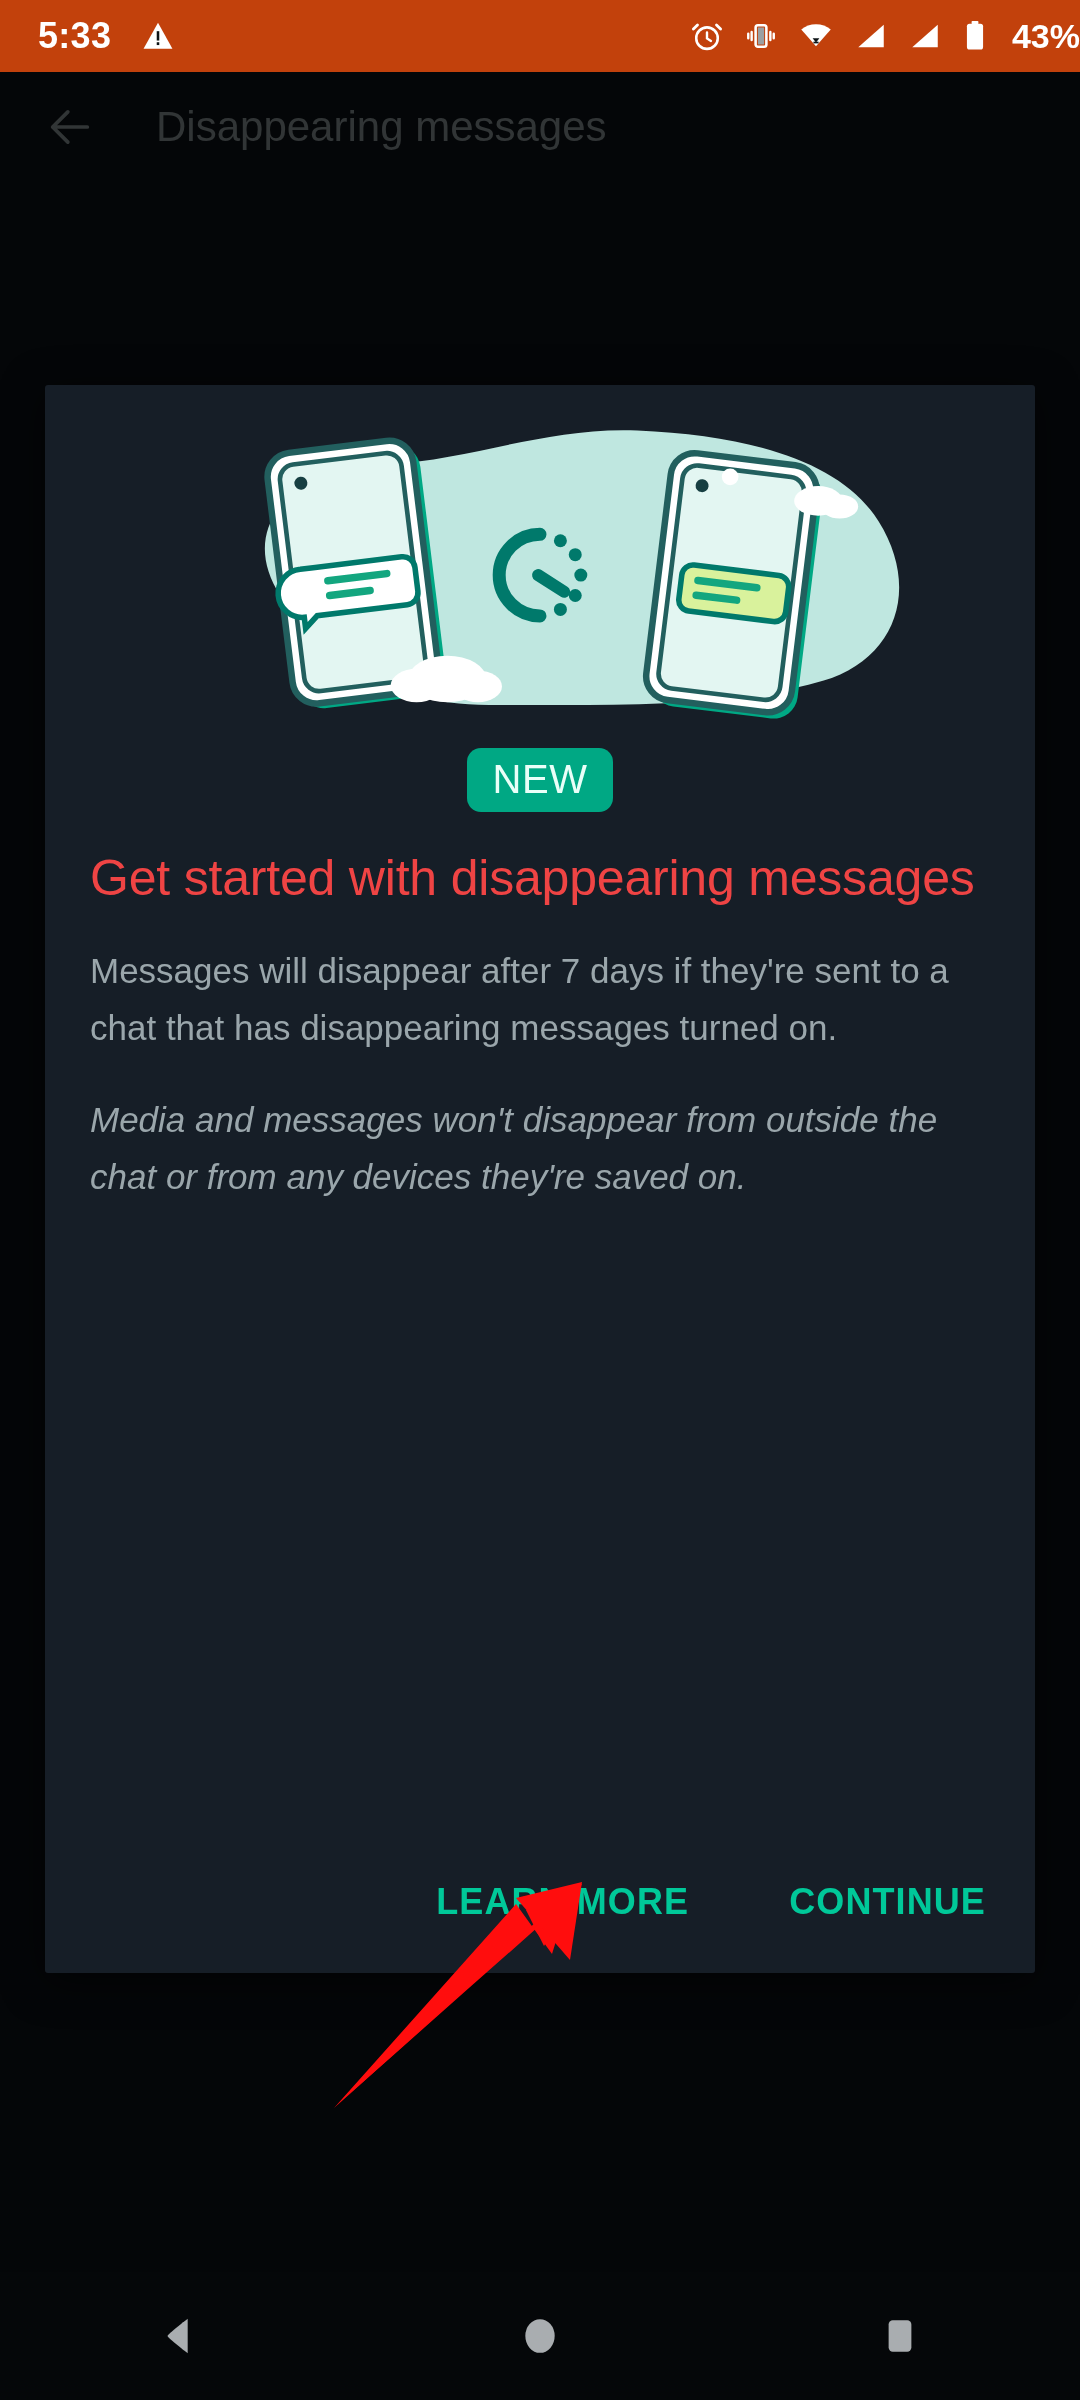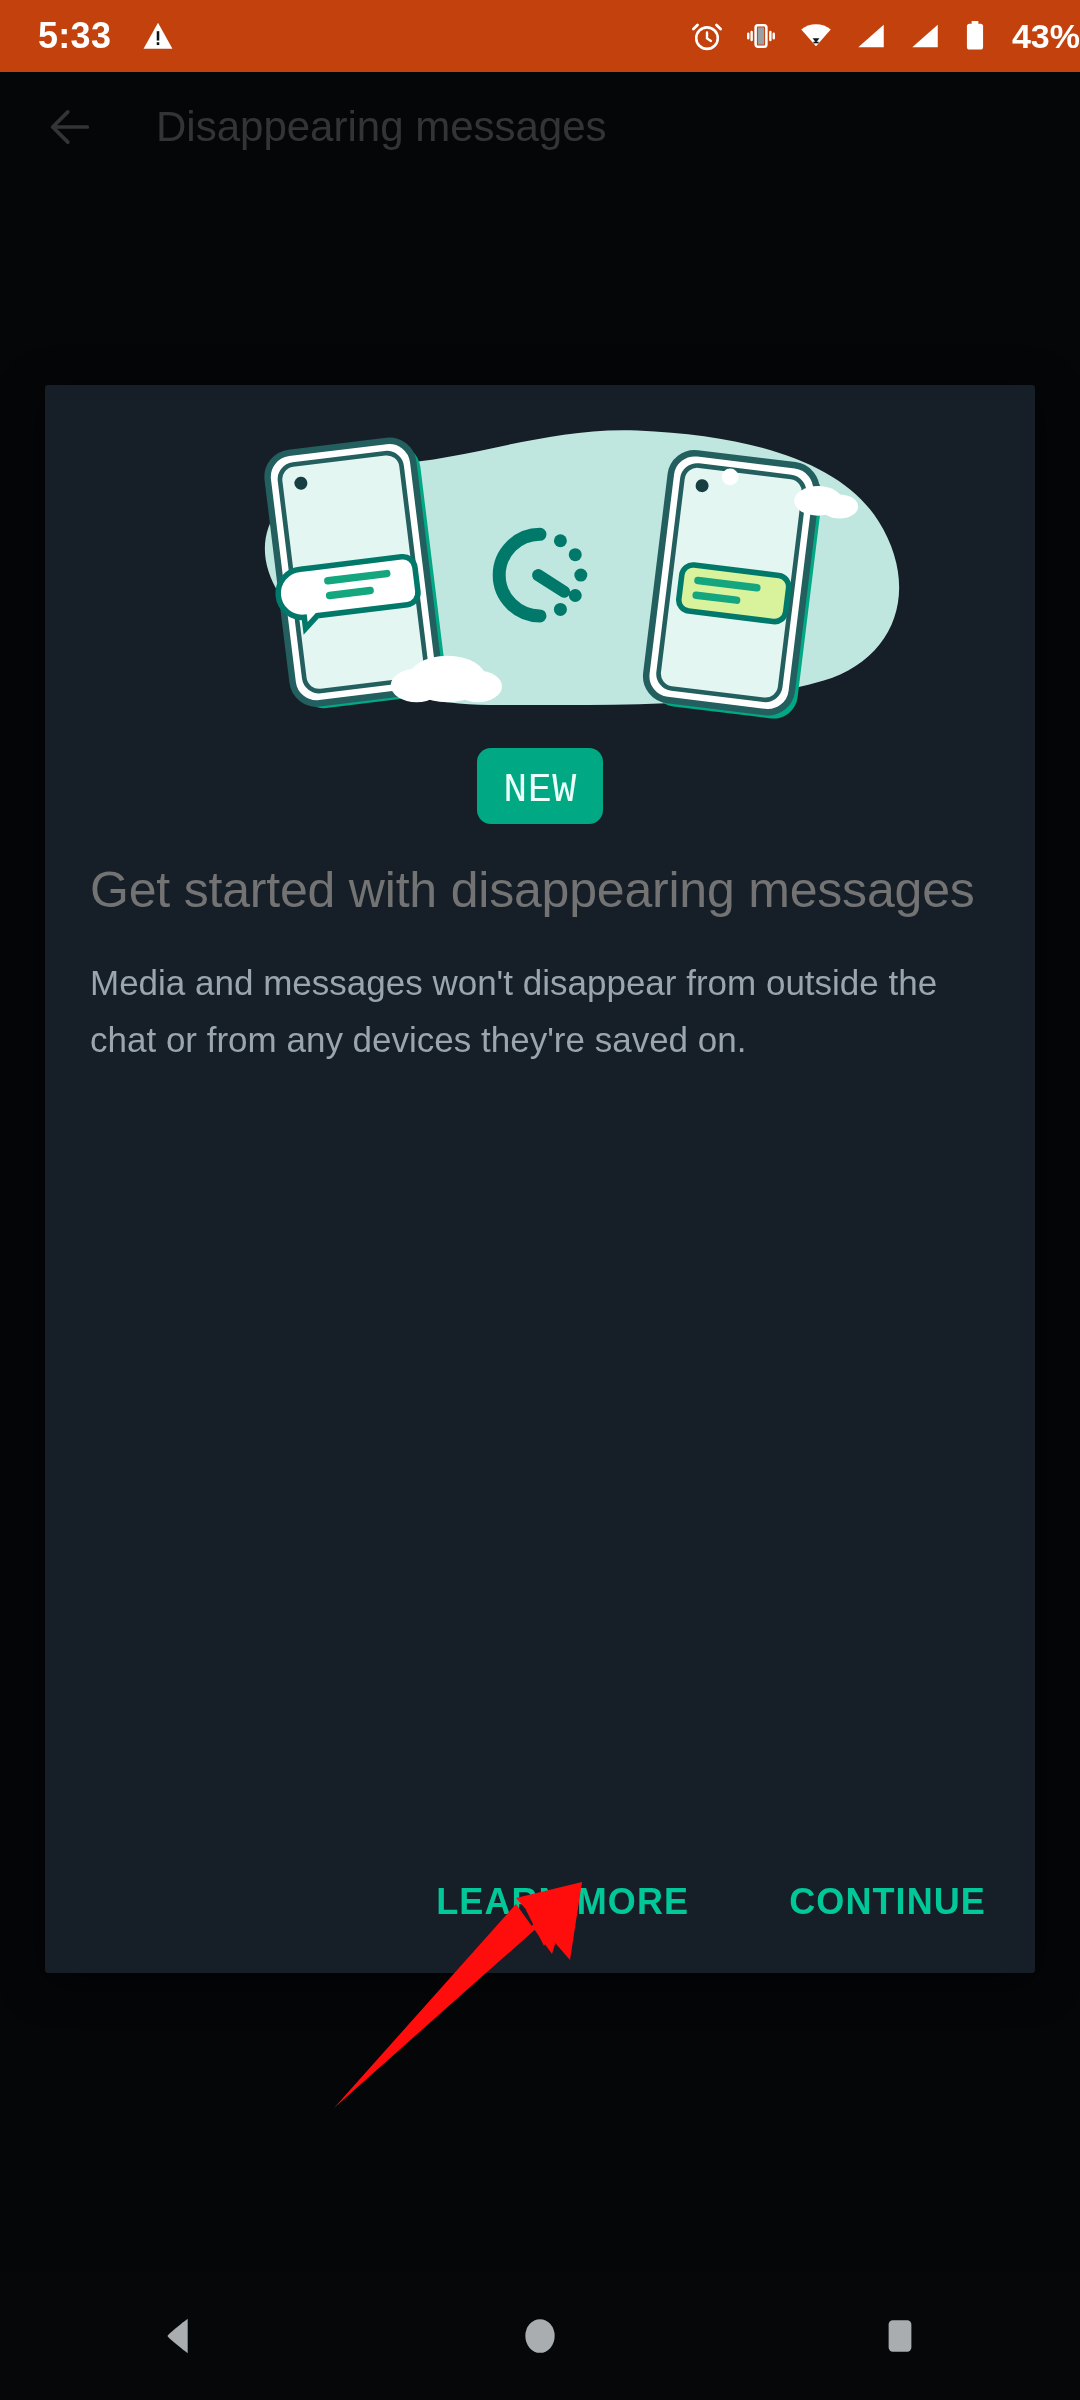--- a/index.html
+++ b/index.html
@@ -63,28 +63,27 @@
   }
 
   
   #illo-wrap{ width:100%; height:345px; padding-top:25px; }
   #illo-wrap svg{ display:block; width:100%; height:100%; }
 
   
   #badge-row{ display:flex; justify-content:center; margin-top:18px; }
   #new-badge{
     background:#00a884; color:#e9fff8; font-size:40px; font-weight:400;
-    padding:23px 26px 13px; border-radius:14px; line-height:1;
+    padding:11px 26px 13px; border-radius:14px; line-height:1;
     letter-spacing:.5px;
-    font-family:Liberation Mono, monospace;
   }
 
   
   #heading{
-    margin:38px 45px 0 45px; color:#737373;
+    margin:38px 45px 0 45px; color:#ef4444;
     font-size:50px; font-weight:400; line-height:1.14;
     letter-spacing:-.2px;
   }
 
   
   #body{ margin:36px 45px 0 45px; }
   .para{
     color:#9aa6ab; font-size:35px; line-height:1.62; font-weight:400;
   }
   .para + .para{ margin-top:36px;font-style:italic; }
@@ -248,20 +247,21 @@
       </svg>
     </div>
 
     <div id="badge-row">
       <div id="new-badge">NEW</div>
     </div>
 
     <div id="heading">Get started with disappearing messages</div>
 
     <div id="body">
+      <p class="para">Messages will disappear after 7 days if they're sent to a chat that has disappearing messages turned on.</p>
       <p class="para">Media and messages won't disappear from outside the chat or from any devices they're saved on.</p>
     </div>
 
     <div id="actions">
       <button class="action-btn">LEARN MORE</button>
       <button class="action-btn">CONTINUE</button>
     </div>
   </div>
 
   <div id="arrow-anno">

